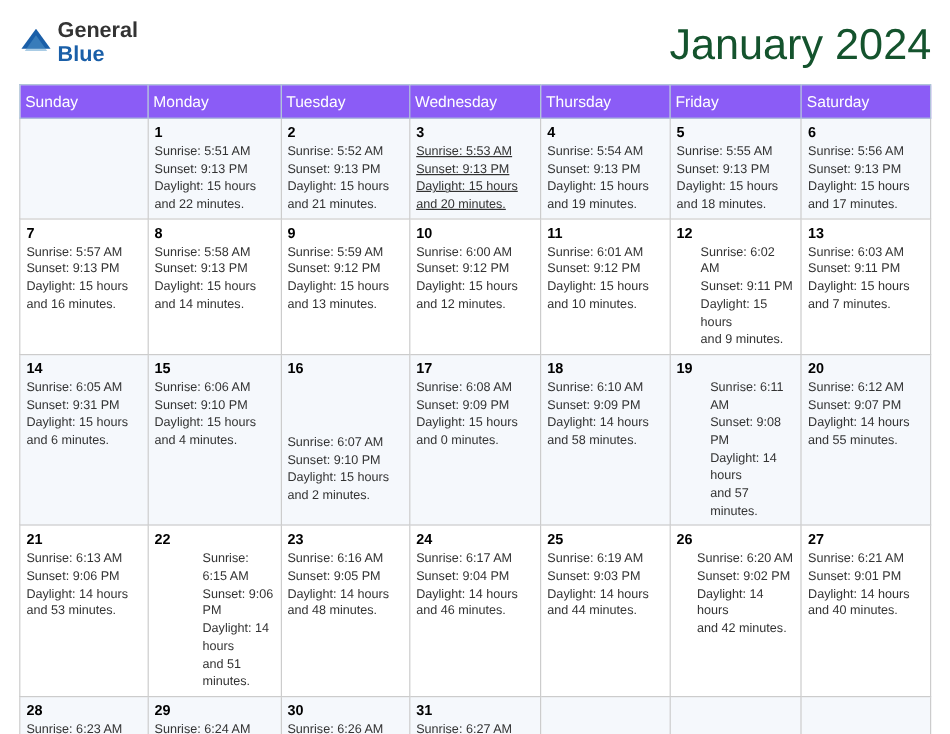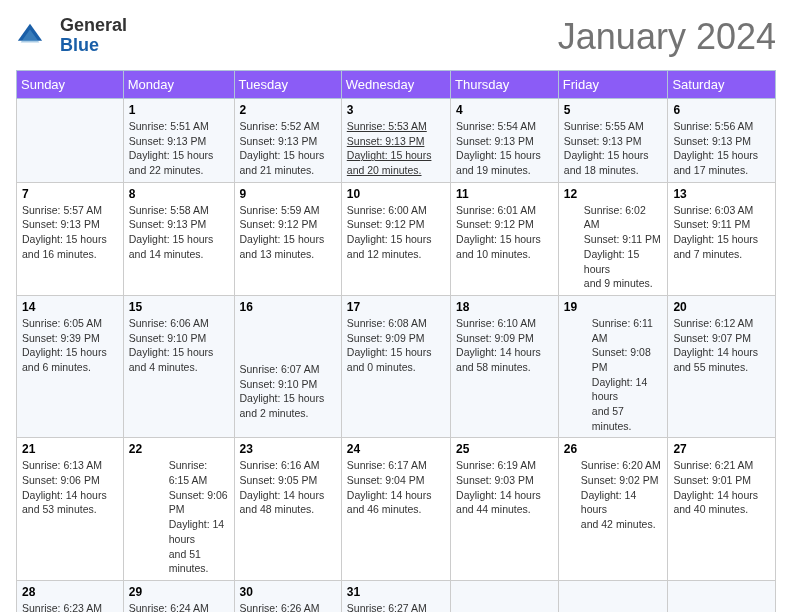--- a/index.html
+++ b/index.html
@@ -12,21 +12,21 @@
     }
     .header {
       display: flex;
       justify-content: space-between;
       align-items: flex-start;
       margin-bottom: 12px;
     }
     .logo {
       display: flex;
       align-items: center;
-      gap: 16px;
+      gap: 4px;
     }
     .logo-text {
       display: flex;
       flex-direction: column;
       line-height: 1.1;
     }
     .logo-general {
       font-size: 18px;
       font-weight: bold;
       color: #333;
@@ -39,21 +39,21 @@
     .logo-icon {
       width: 28px;
       height: 28px;
     }
     .title-block {
       text-align: right;
     }
     .month-title {
       font-size: 36px;
       font-weight: normal;
-      color: #737373;
+      color: #14532d;
     }
     .location {
       font-size: 16px;
       color: #333;
     }
     table {
       width: 100%;
       border-collapse: collapse;
       font-size: 11px;
     }
@@ -220,21 +220,21 @@
           <div class="day-info" style="white-space: pre-line;">Sunrise: 6:03 AM
 Sunset: 9:11 PM
 Daylight: 15 hours
 and 7 minutes.</div>
         </td>
       </tr>
       <tr>
         <td>
           <span class="day-number">14</span>
           <div class="day-info" style="white-space: pre-line;">Sunrise: 6:05 AM
-Sunset: 9:39 PM
+Sunset: 9:31 PM
 Daylight: 15 hours
 and 6 minutes.</div>
         </td>
         <td>
           <span class="day-number">15</span>
           <div class="day-info" style="white-space: pre-line;">Sunrise: 6:06 AM
 Sunset: 9:10 PM
 Daylight: 15 hours
 and 4 minutes.</div>
         </td>

